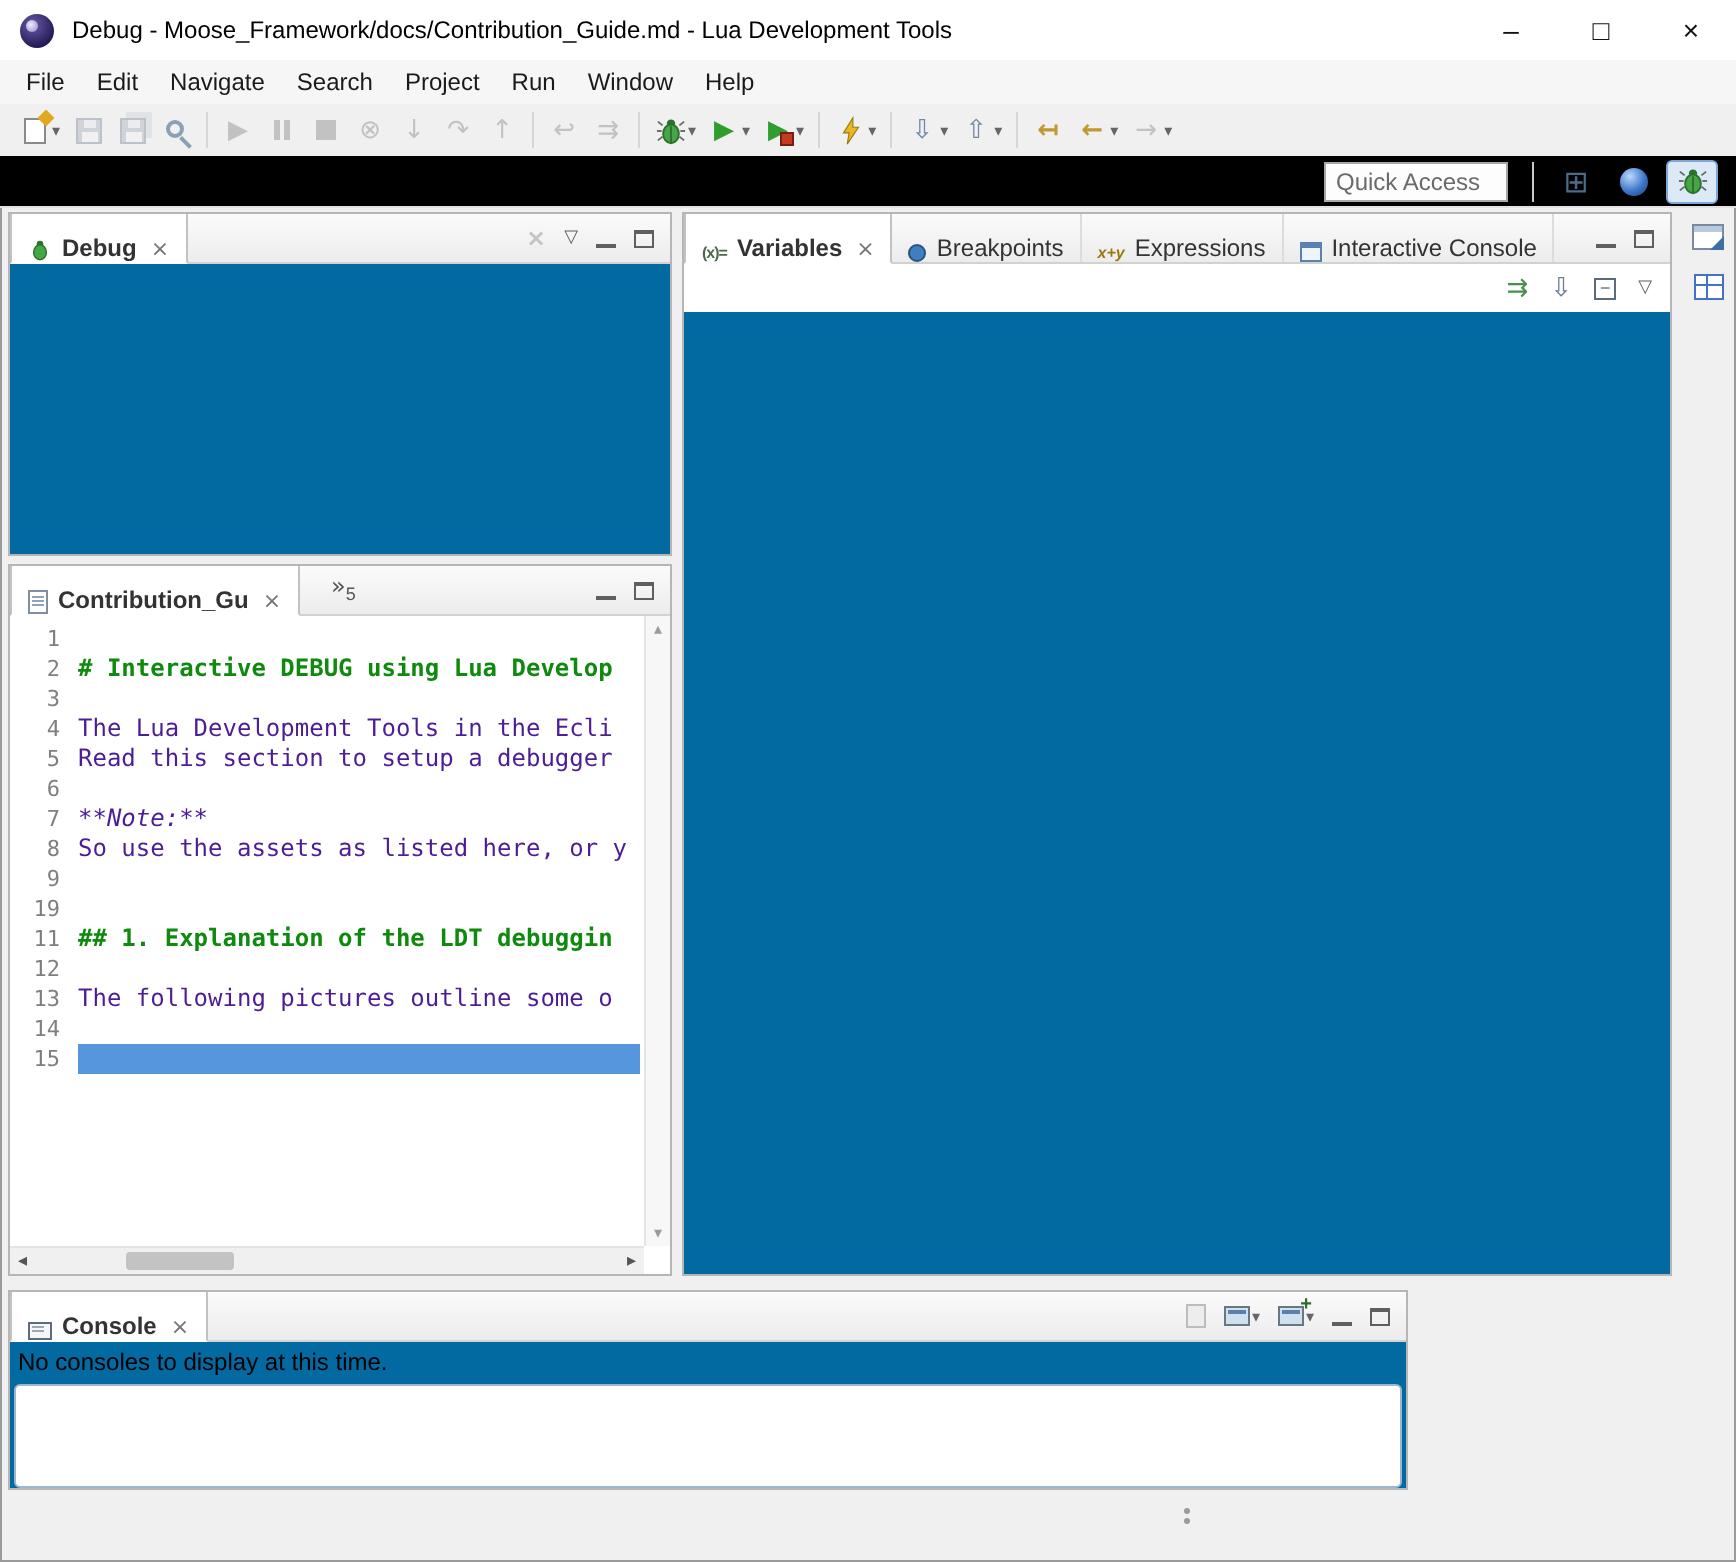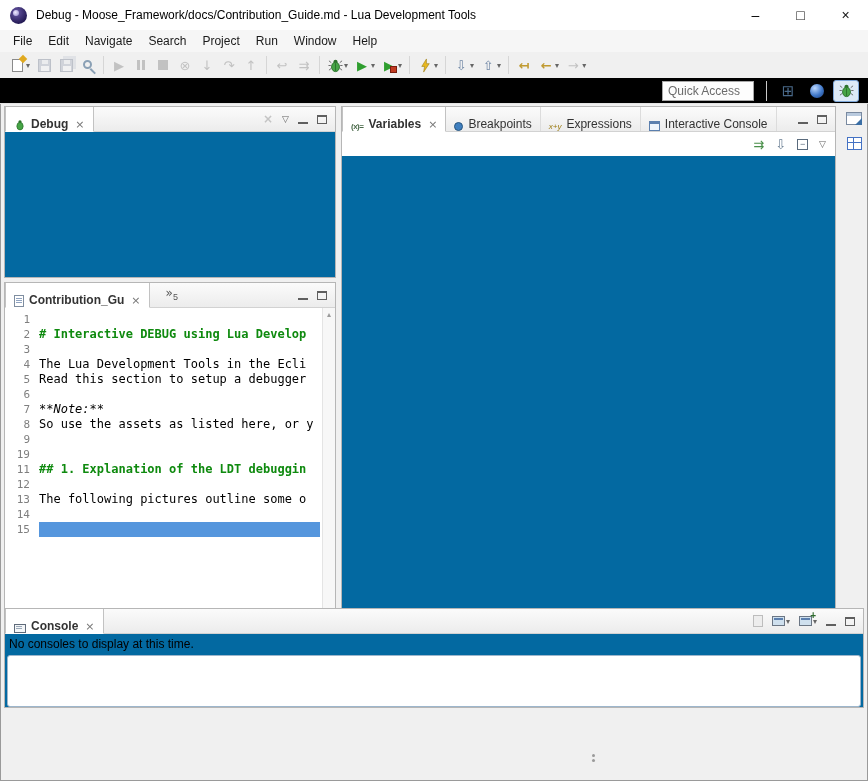--- a/index.html
+++ b/index.html
@@ -61,34 +61,34 @@
   .i-max{width:10px;height:9px;border:1px solid #5f5f5f;border-top-width:2px}
   .vmenu{color:#5f5f5f;font-size:9px;font-family:"DejaVu Sans",sans-serif}
   .remterm{color:#c4c4c4;font-weight:bold;font-size:12px;font-family:"DejaVu Sans",sans-serif}
   .vbody{flex:1;background:#0369a1;position:relative;overflow:hidden}
 
   
   .i-file{width:10px;height:12px;background:#fff;border:1px solid #7f8ea0;position:relative;flex:none}
   .i-file::after{content:"";position:absolute;left:1px;top:2px;right:1px;height:1px;background:#8fa3c0;box-shadow:0 2px 0 #8fa3c0,0 4px 0 #8fa3c0}
   .i-bp{width:9px;height:9px;border-radius:50%;background:#3f7fbf;border:1px solid #28557f;flex:none}
   .i-vars{font-size:8px;color:#4a6a4a;letter-spacing:-.5px;font-weight:bold}
-  .i-expr{font-size:8px;color:#9a7a10;font-weight:normal;font-style:italic}
+  .i-expr{font-size:8px;color:#9a7a10;font-weight:bold;font-style:italic}
   .i-iwin{width:11px;height:10px;border:1px solid #5b7fae;background:#eef4fb;position:relative;flex:none}
   .i-iwin::after{content:"";position:absolute;left:0;right:0;top:0;height:2px;background:#5b7fae}
   .i-cons{width:12px;height:9px;border:1px solid #5f6b7a;background:#f4f6f8;position:relative;flex:none}
   .i-cons::after{content:"";position:absolute;left:1px;top:1px;width:6px;height:1px;background:#9aa8b8;box-shadow:0 2px 0 #9aa8b8}
   .ovflow{display:flex;align-items:flex-start;color:#555;margin-left:16px;padding-top:3px}
   .ovflow .n{font-size:9px;margin-top:6px}
 
   
   .ed-body{flex:1;position:relative;overflow:hidden}
   .ed-lines{position:absolute;left:0;top:0;right:13px;bottom:14px;padding-top:4px;font-family:"DejaVu Sans Mono","Liberation Mono",monospace;font-size:12px;overflow:hidden}
   .ed-line{display:flex;height:15px;line-height:15px}
   .ed-ln{width:34px;padding-right:9px;text-align:right;color:#7f7f7f;font-size:11px;flex:none}
-  .ed-lt{white-space:pre;color:#000000}
+  .ed-lt{white-space:pre;color:#4c1d95}
   .md-h{color:#0f8a0f;font-weight:bold}
   .md-em{font-style:italic}
   .ed-sel{flex:1;background:#5596dd;margin-right:2px}
   .ed-vscroll{position:absolute;right:0;top:0;bottom:14px;width:13px;background:#f7f7f7;border-left:1px solid #e4e4e4;display:flex;flex-direction:column;justify-content:space-between;align-items:center;color:#9b9b9b;font-size:8px;padding:2px 0;font-family:"DejaVu Sans",sans-serif}
   .ed-hscroll{position:absolute;left:0;right:13px;bottom:0;height:14px;background:#f0f0f0;border-top:1px solid #e4e4e4;display:flex;align-items:center;justify-content:space-between;color:#555;font-size:9px;padding:0 4px;font-family:"DejaVu Sans",sans-serif}
   .ed-hthumb{position:absolute;left:58px;top:2px;width:54px;height:9px;background:#c3c3c3;border-radius:2px}
 
   
   .vars-toolbar{height:24px;display:flex;justify-content:flex-end;align-items:center;gap:11px;padding-right:9px;background:#fff;flex:none}
   .i-col{width:11px;height:11px;border:1px solid #5a6b7d;display:flex;align-items:center;justify-content:center;color:#5a6b7d;font-size:9px;line-height:1}
@@ -427,21 +427,21 @@
     <span class="vmenu">▽</span>
   </div>
   <div class="vbody"></div>
 </div>
 
 <div class="side-strip">
   <span class="i-restore"></span>
   <span class="i-grid"></span>
 </div>
 
-<div class="view" style="left:4px;top:608px;width:860px;height:100px">
+<div class="view" style="left:4px;top:645px;width:700px;height:100px">
   <div class="vtabs">
     <div class="tab active">
       <span class="i-cons"></span>
       <span>Console</span>
       <span class="tab-x">×</span>
     </div>
     <div class="vacts">
       <span class="i-pageg"></span>
       <span style="display:flex;align-items:center">
         <span class="i-mon"></span>

